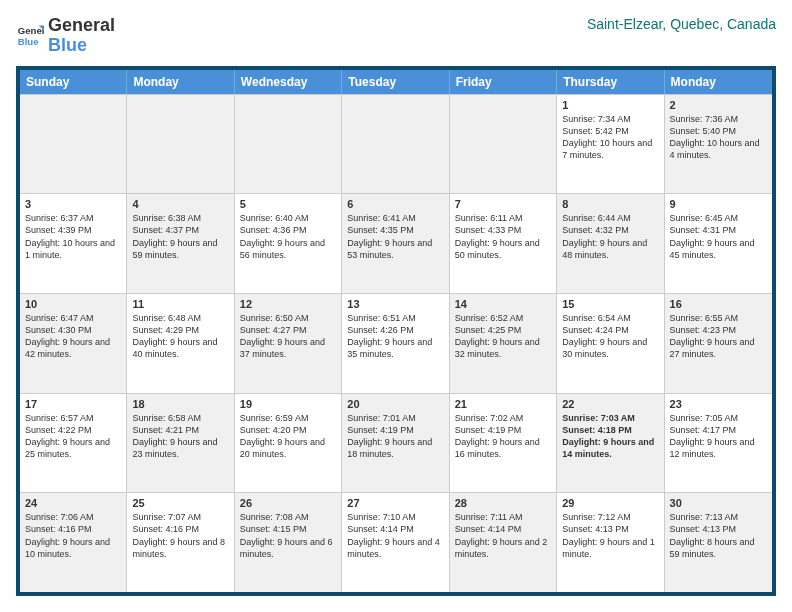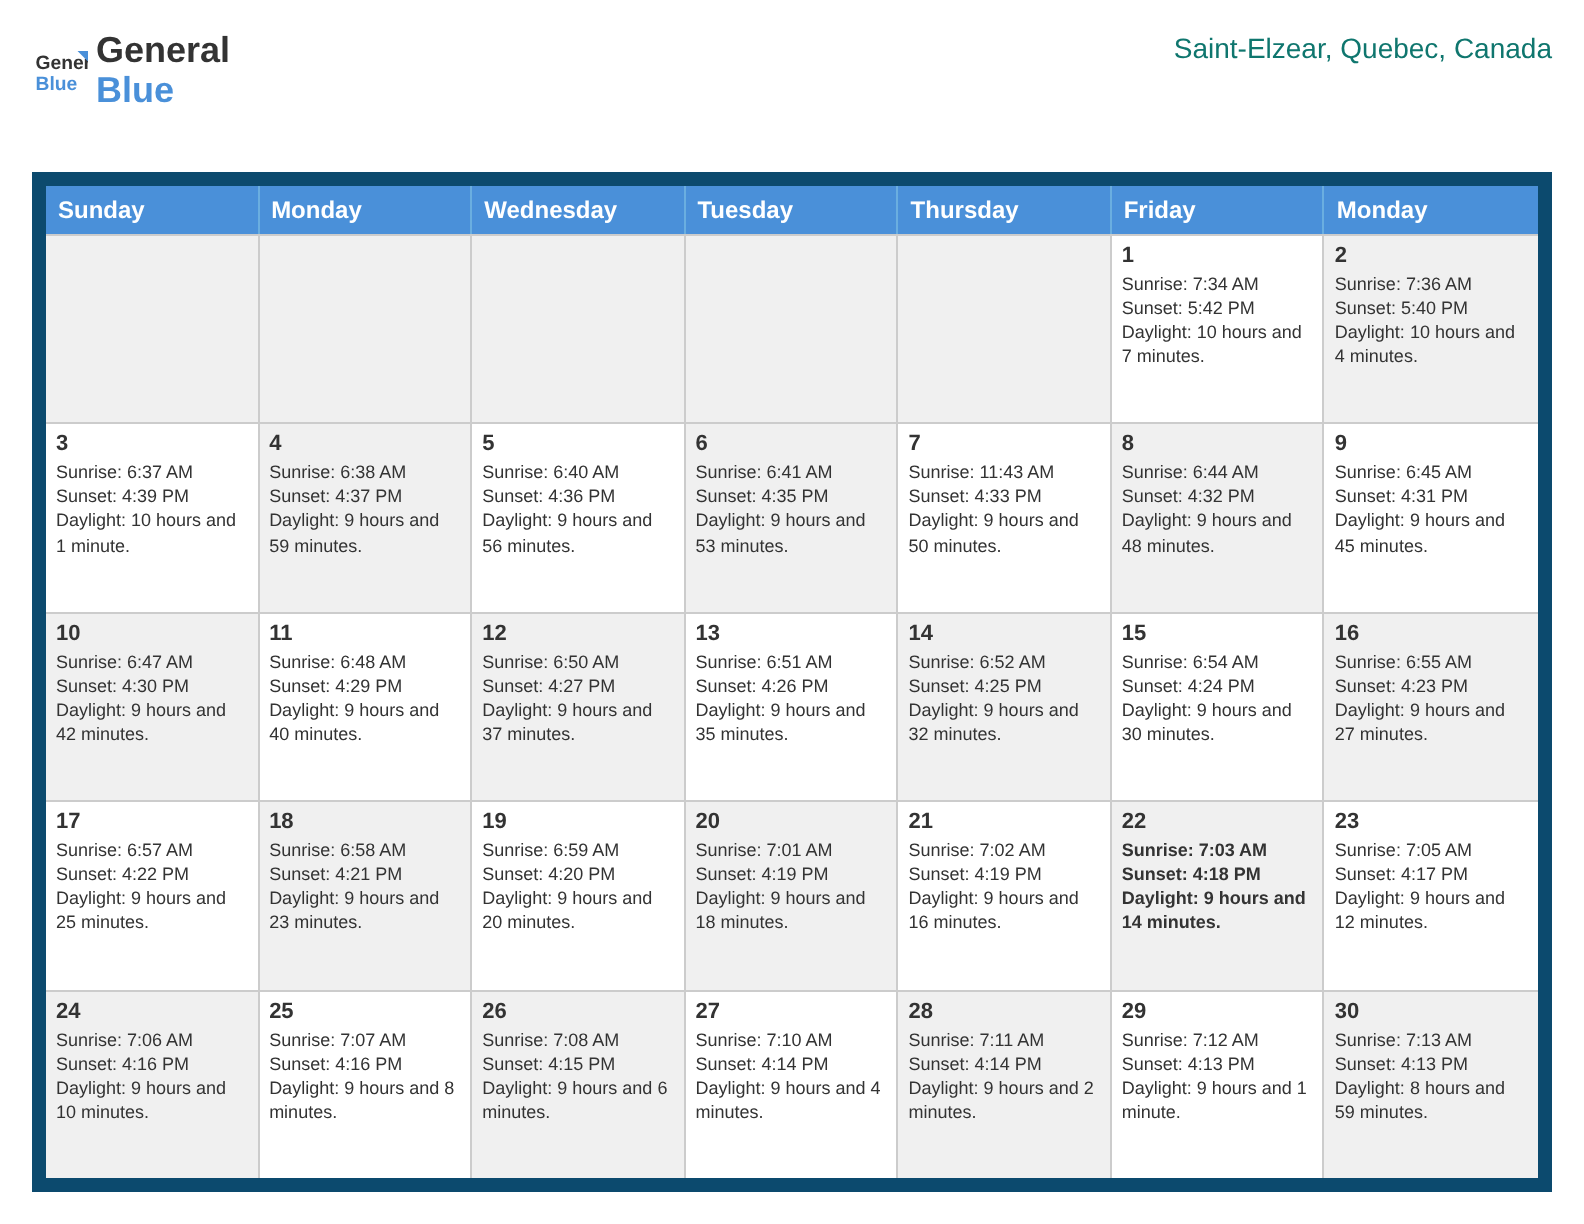--- a/index.html
+++ b/index.html
@@ -50,22 +50,21 @@
       color: #333;
     }
     .subtitle {
       font-size: 14px;
       color: #0f766e;
     }
     .calendar {
       flex: 1;
       display: flex;
       flex-direction: column;
-      border: 7px solid #0c4a6e;
-      margin-top: 20px;
+      border: 4px solid #0c4a6e;
     }
     .cal-header {
       display: grid;
       grid-template-columns: repeat(7, 1fr);
       background: #4a90d9;
     }
     .cal-header-cell {
       color: #fff;
       font-size: 12px;
       font-weight: bold;
@@ -129,22 +128,22 @@
       <div class="subtitle">Saint-Elzear, Quebec, Canada</div>
     </div>
   </div>
 
   <div class="calendar">
     <div class="cal-header" id="cal-header">
         <div class="cal-header-cell">Sunday</div>
         <div class="cal-header-cell">Monday</div>
         <div class="cal-header-cell">Wednesday</div>
         <div class="cal-header-cell">Tuesday</div>
+        <div class="cal-header-cell">Friday</div>
         <div class="cal-header-cell">Thursday</div>
-        <div class="cal-header-cell">Friday</div>
         <div class="cal-header-cell">Monday</div>
       </div>
     <div class="cal-body" id="cal-body">
         <div class="cal-row">
           <div class="cal-cell shaded empty"></div>
           <div class="cal-cell shaded empty"></div>
           <div class="cal-cell shaded empty"></div>
           <div class="cal-cell shaded empty"></div>
           <div class="cal-cell shaded empty"></div>
           <div class="cal-cell">
@@ -180,21 +179,21 @@
 Daylight: 9 hours and 56 minutes.</div>
           </div>
           <div class="cal-cell shaded">
             <span class="day-number">6</span>
             <div class="cell-content" style="white-space: pre-line;">Sunrise: 6:41 AM
 Sunset: 4:35 PM
 Daylight: 9 hours and 53 minutes.</div>
           </div>
           <div class="cal-cell">
             <span class="day-number">7</span>
-            <div class="cell-content" style="white-space: pre-line;">Sunrise: 11:43 AM
+            <div class="cell-content" style="white-space: pre-line;">Sunrise: 6:11 AM
 Sunset: 4:33 PM
 Daylight: 9 hours and 50 minutes.</div>
           </div>
           <div class="cal-cell shaded">
             <span class="day-number">8</span>
             <div class="cell-content" style="white-space: pre-line;">Sunrise: 6:44 AM
 Sunset: 4:32 PM
 Daylight: 9 hours and 48 minutes.</div>
           </div>
           <div class="cal-cell">

